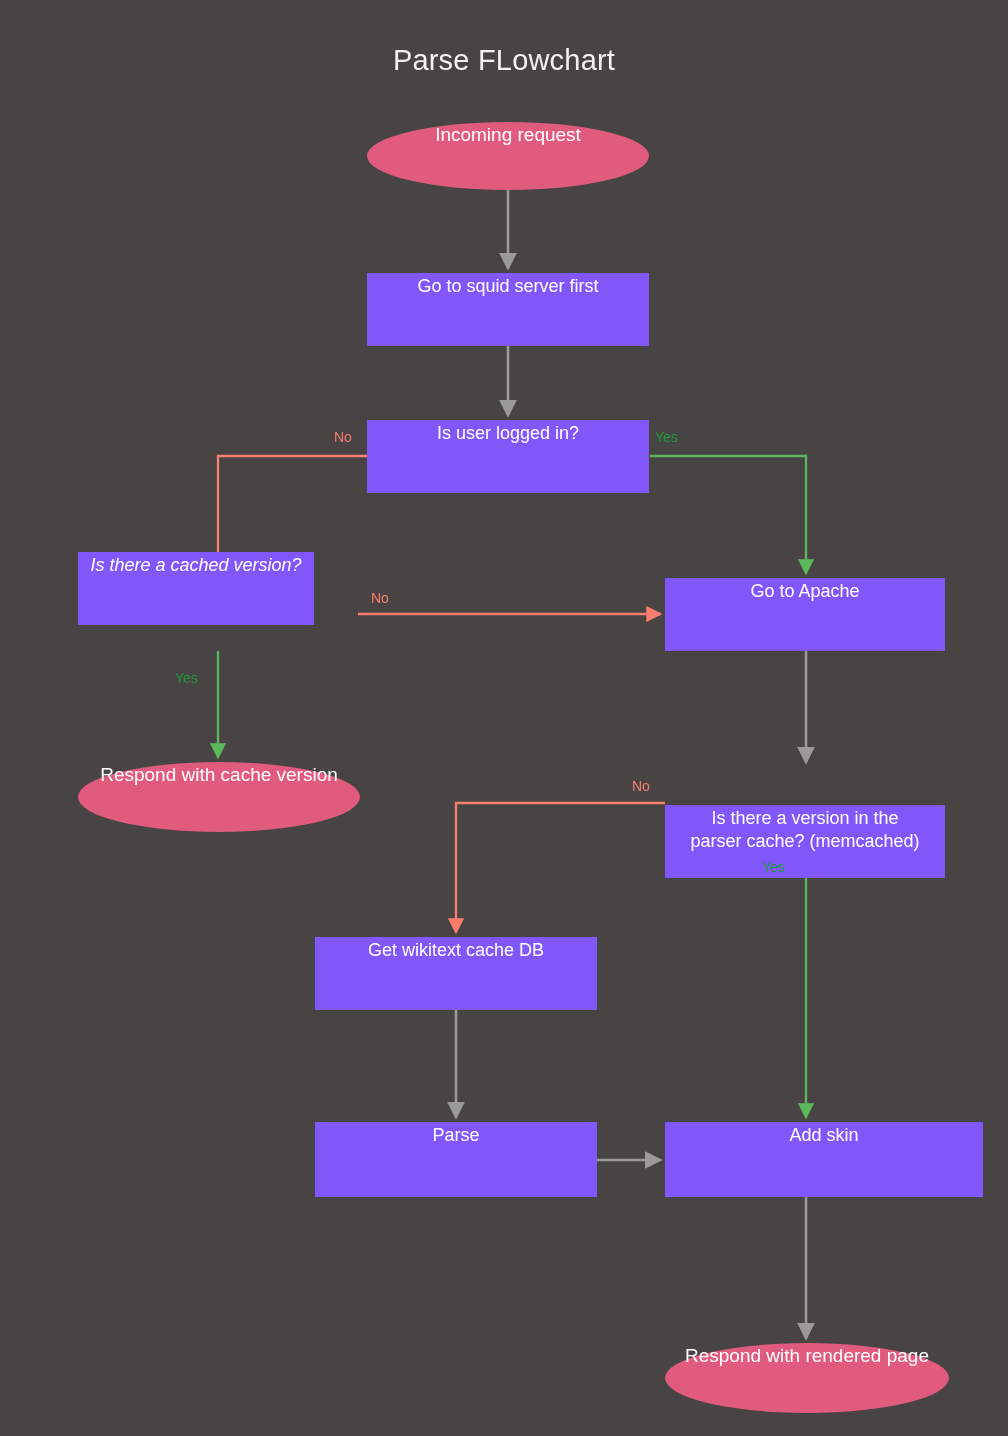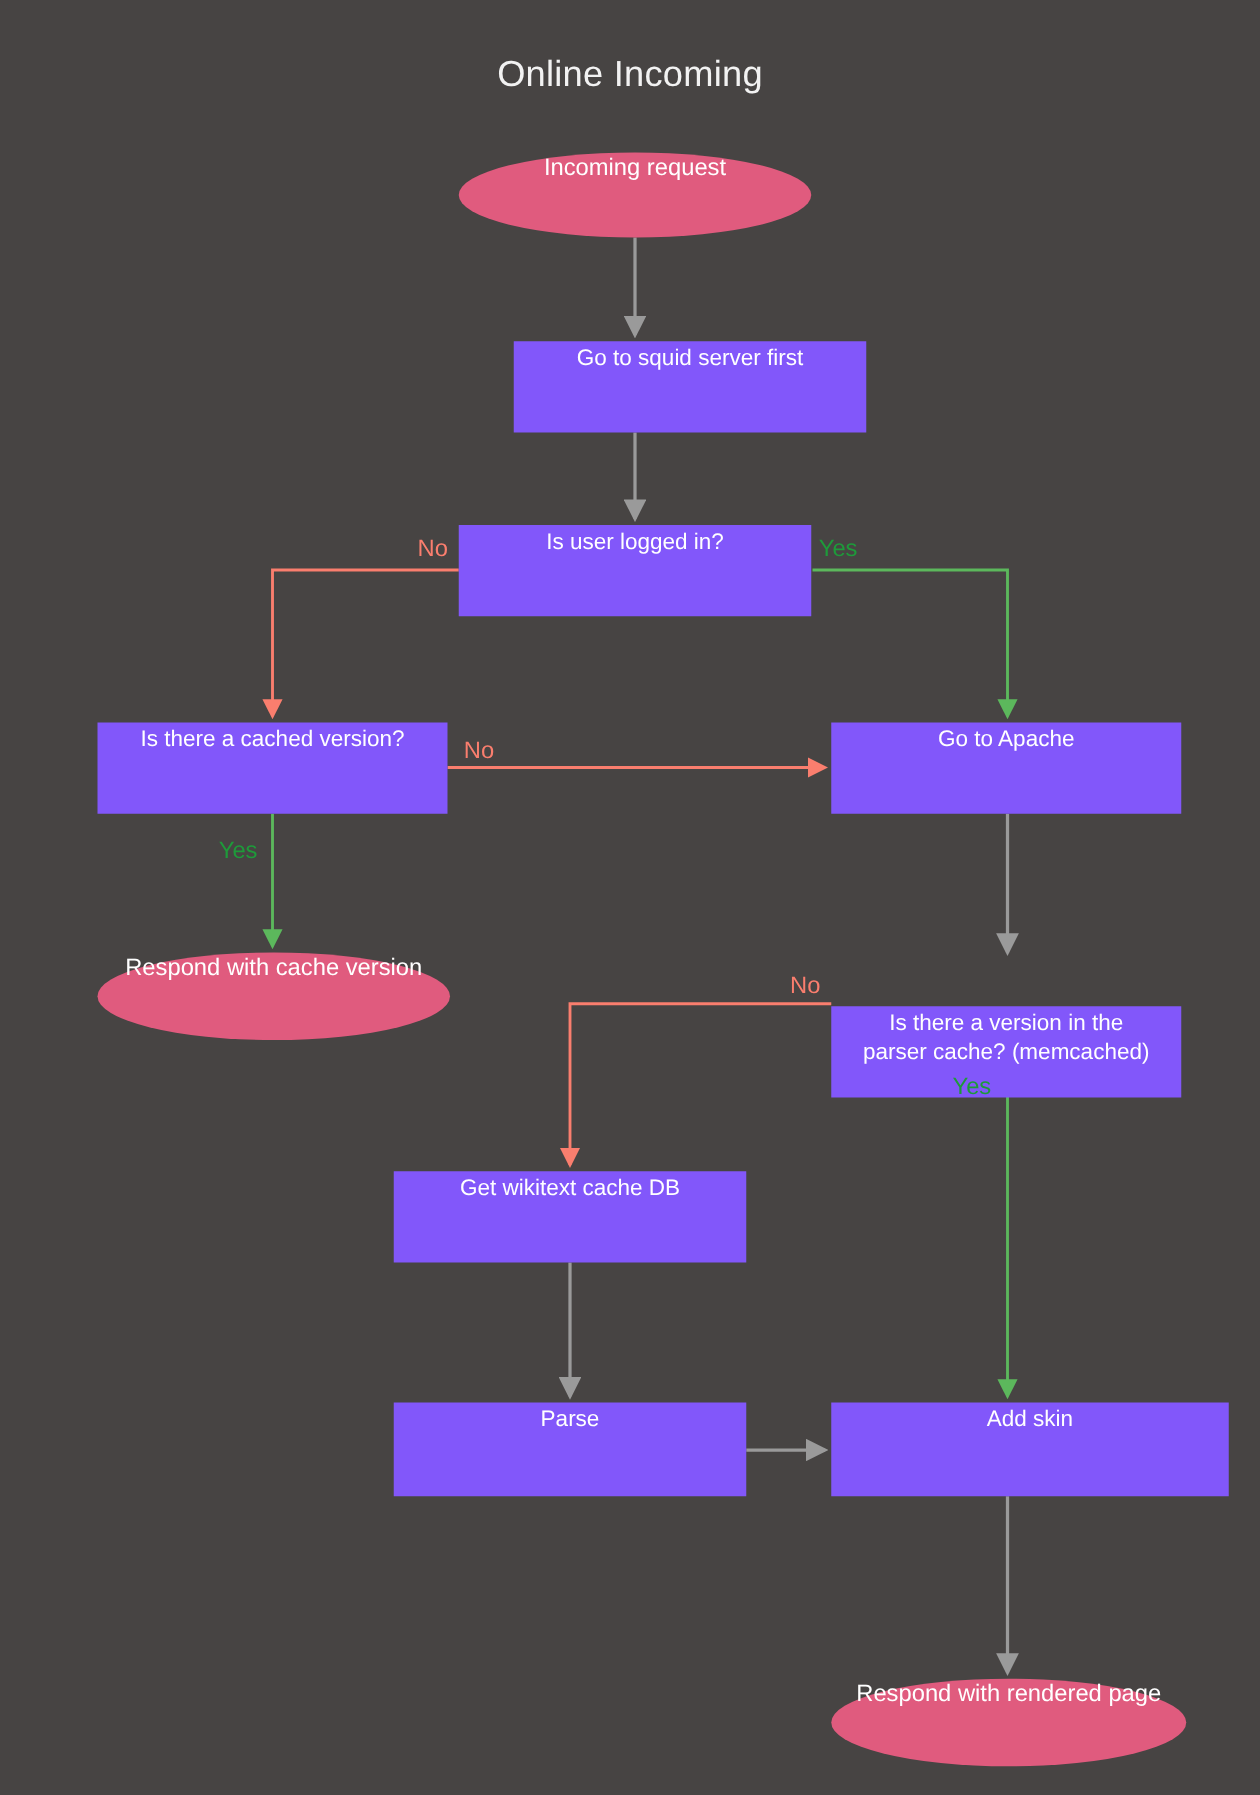--- a/index.html
+++ b/index.html
@@ -55,21 +55,21 @@
   }
   .node.terminator {
     background: #E05B7E;
     border-radius: 50%;
     font-size: 19px;
     line-height: 1.2;
     padding: 2px 10px;
   }
   .edge-label {
     position: absolute;
-    font-size: 19px;
+    font-size: 14px;
     white-space: nowrap;
     line-height: 1;
   }
   .edge-label.yes { color: #1E9A3A; }
   .edge-label.no  { color: #FA7E6E; }
 </style>
 </head>
 <body>
 
 <div id="canvas">
@@ -105,35 +105,35 @@
 
     <path d="M 806 840 L 806 1117" stroke="#5CB85C" stroke-width="2.3" fill="none" marker-end="url(#arw-green)"></path>
 
     <path d="M 456 1010 L 456 1117" stroke="#9A9A9A" stroke-width="2.6" fill="none" marker-end="url(#arw-gray)"></path>
 
     <path d="M 597 1160 L 660 1160" stroke="#9A9A9A" stroke-width="2.6" fill="none" marker-end="url(#arw-gray)"></path>
 
     <path d="M 806 1197 L 806 1338" stroke="#9A9A9A" stroke-width="2.6" fill="none" marker-end="url(#arw-gray)"></path>
   </svg>
 
-  <div class="title">Online Incoming</div>
+  <div class="title">Parse FLowchart</div>
 
   <div class="node terminator" style="left:367px; top:122px; width:282px; height:68px;">
     <span>Incoming request</span>
   </div>
 
-  <div class="node process" style="left:367px; top:273px; width:282px; height:73px;margin-left:44px;">
+  <div class="node process" style="left:367px; top:273px; width:282px; height:73px;">
     <span>Go to squid server first</span>
   </div>
 
   <div class="node process" style="left:367px; top:420px; width:282px; height:73px;">
     <span>Is user logged in?</span>
   </div>
 
-  <div class="node process" style="left:78px; top:578px; width:280px; height:73px;">
+  <div class="node process" style="left:78px; top:552px; width:236px; height:73px;font-style:italic;">
     <span>Is there a cached version?</span>
   </div>
 
   <div class="node process" style="left:665px; top:578px; width:280px; height:73px;">
     <span>Go to Apache</span>
   </div>
 
   <div class="node terminator" style="left:78px; top:762px; width:282px; height:70px;">
     <span>Respond with cache version</span>
   </div>

